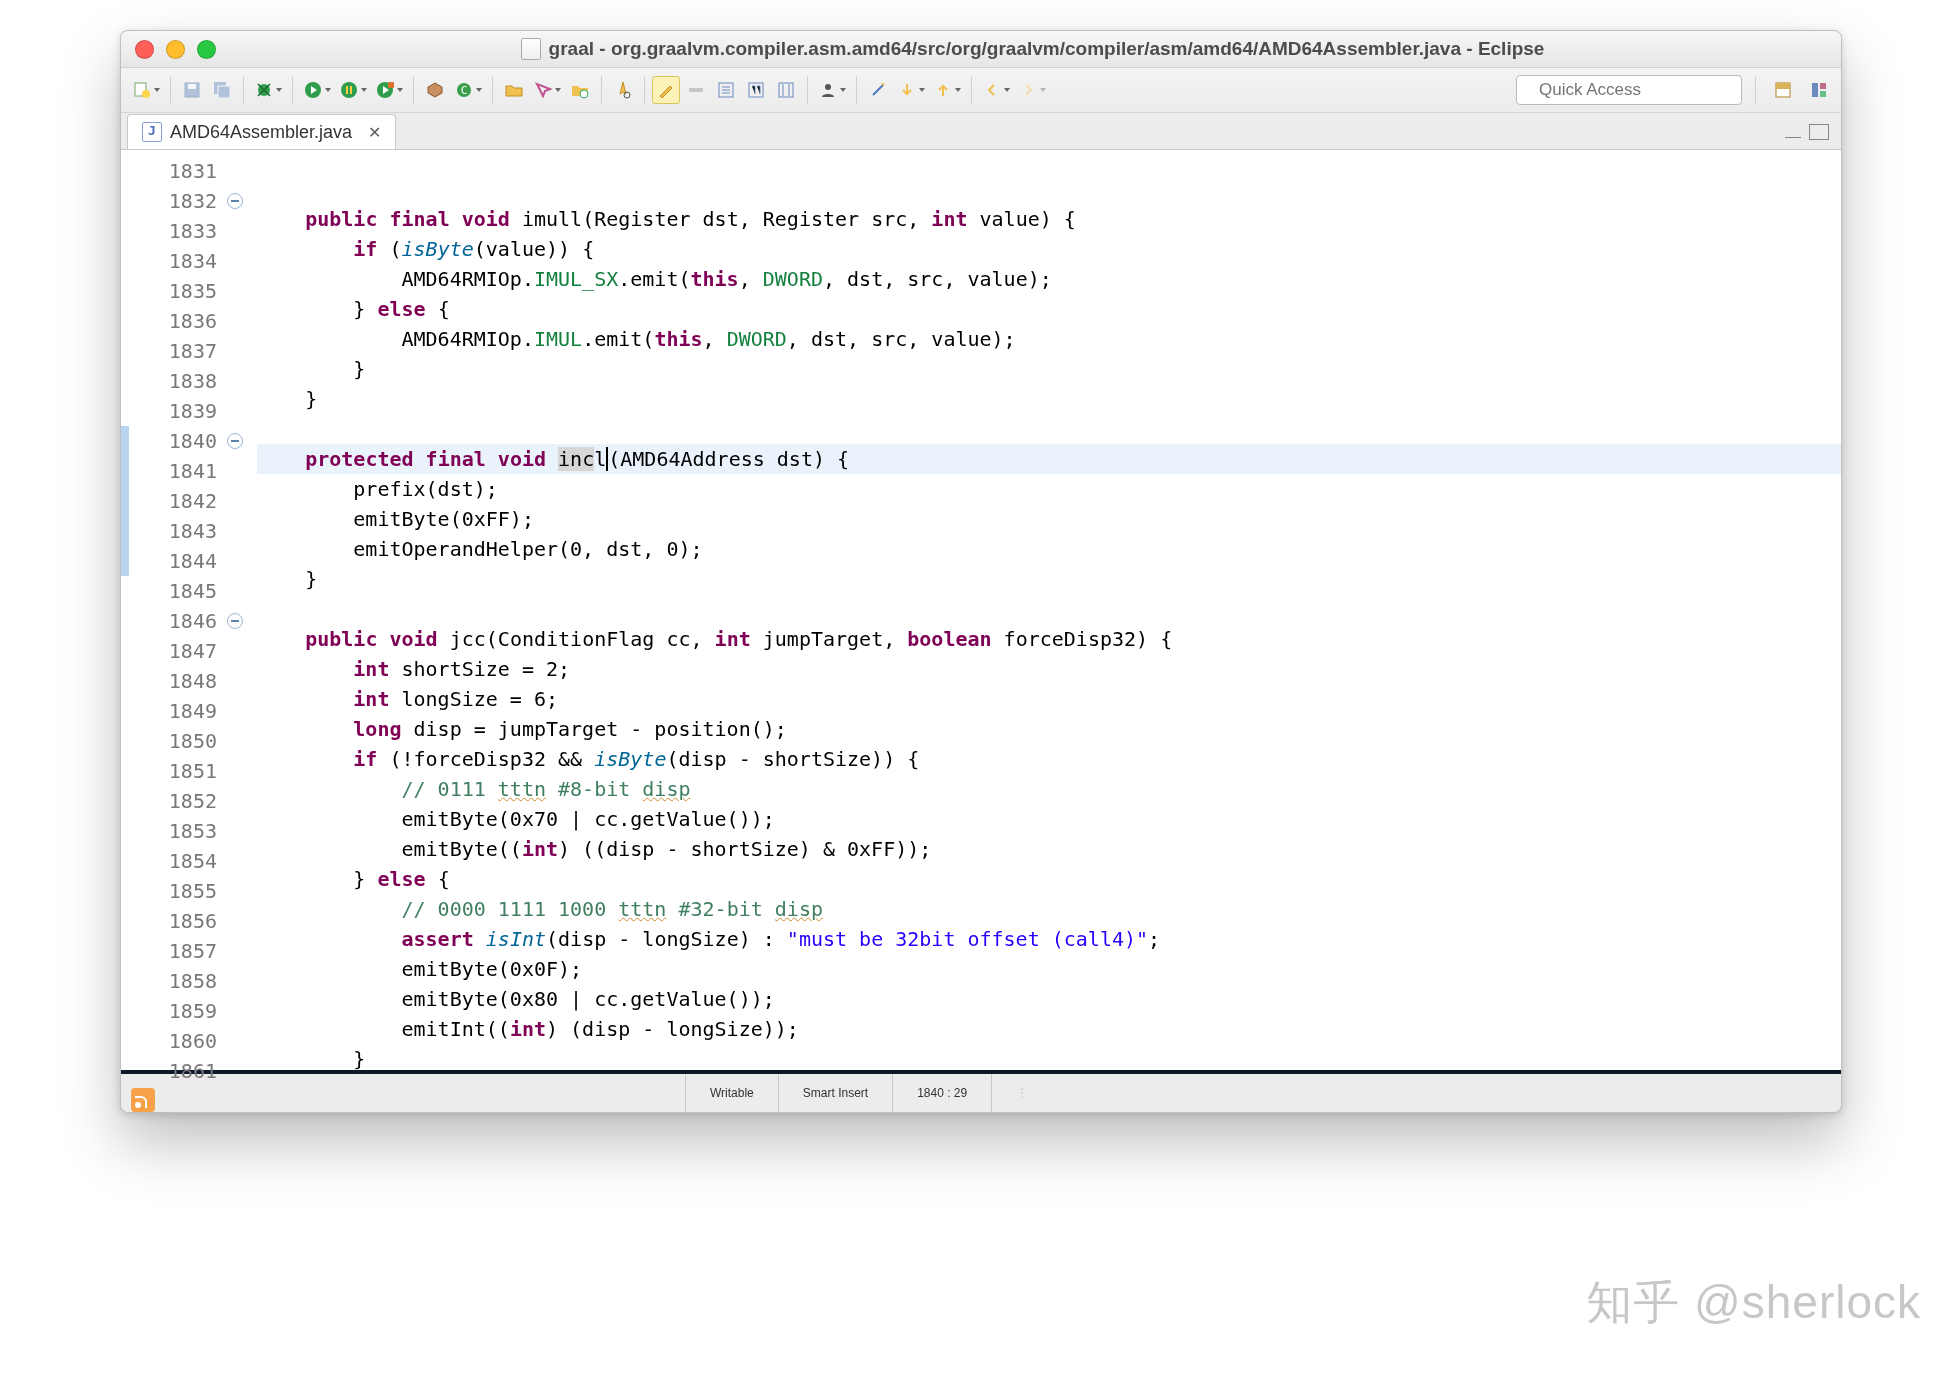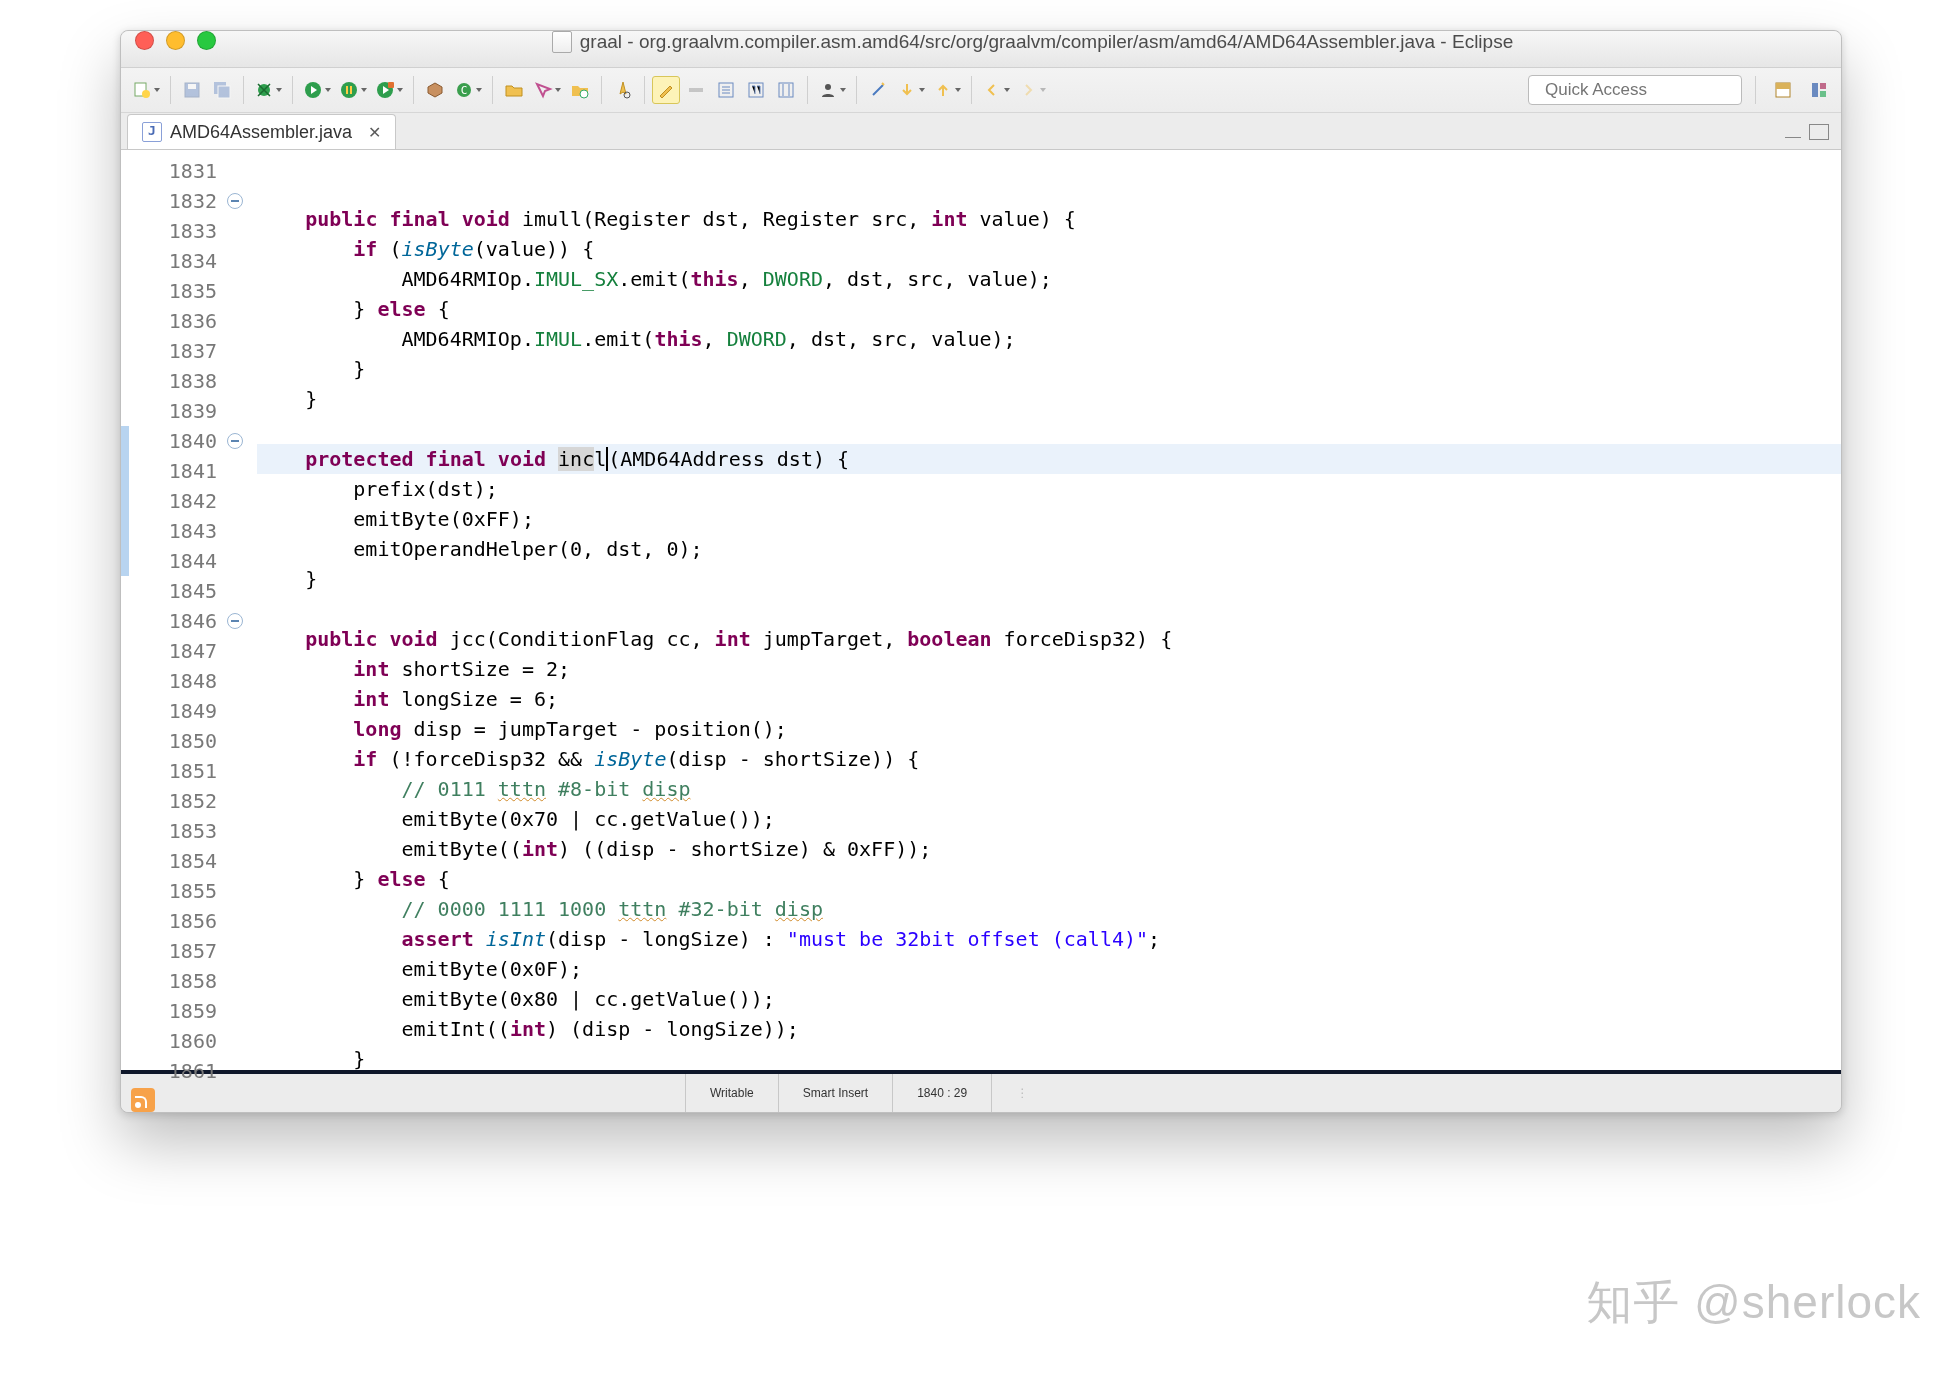--- a/index.html
+++ b/index.html
@@ -1,30 +1,30 @@
 <!DOCTYPE html>
 <html><head>
 <meta charset="utf-8">
 <style>
   html,body{margin:0;padding:0;background:#fff;font-family:-apple-system,BlinkMacSystemFont,"Lucida Grande","Segoe UI",sans-serif;}
   .outer{width:1960px;height:1374px;background:#fff;position:relative;box-sizing:border-box;padding:30px 120px 60px 120px;}
   .window{width:100%;border:1px solid #bfbfbf;border-radius:8px;box-shadow:0 30px 60px rgba(0,0,0,.25),0 2px 8px rgba(0,0,0,.15);background:#ececec;}
-  .titlebar{height:36px;display:flex;align-items:flex-start;padding:0 14px;border-bottom:1px solid #d0d0d0;background:linear-gradient(#f7f7f7,#e6e6e6);border-radius:8px 8px 0 0;}
+  .titlebar{height:36px;display:flex;align-items:center;padding:0 14px;border-bottom:1px solid #d0d0d0;background:linear-gradient(#f7f7f7,#e6e6e6);border-radius:8px 8px 0 0;font-weight:bold;}
   .tlights{display:flex;gap:12px;margin-right:22px;}
   .dot{width:17px;height:17px;border-radius:50%;border:1px solid rgba(0,0,0,.18);}
   .red{background:#ff5f57;} .yel{background:#ffbd2e;} .grn{background:#28c940;}
   .title{flex:1;text-align:center;font-size:19px;color:#4c4c4c;white-space:nowrap;overflow:hidden;display:flex;align-items:center;justify-content:center;gap:8px;}
   .title .ficon{width:18px;height:20px;background:linear-gradient(#fff,#eee);border:1px solid #aaa;border-radius:2px;display:inline-block;position:relative;}
   .toolbar{height:44px;display:flex;align-items:center;padding:0 8px;border-bottom:1px solid #d6d6d6;background:linear-gradient(#f3f3f3,#ececec);gap:2px;flex-wrap:nowrap;overflow:hidden;}
   .tbtn,.tdivider{height:28px;}
   .tbtn{min-width:28px;border:none;background:transparent;padding:0 3px;display:flex;align-items:center;justify-content:center;border-radius:3px;position:relative;}
   .tbtn .drop{width:0;height:0;border:3px solid transparent;border-top:4px solid #666;margin-left:2px;margin-top:3px;}
   .tdivider{width:1px;background:#cfcfcf;margin:0 5px;}
   .quick{margin-left:auto;display:flex;align-items:center;gap:8px;}
-  .quick input{height:28px;width:180px;border:1px solid #bbb;border-radius:4px;padding:0 16px;font-size:17px;color:#888;background:#fff;}
+  .quick input{height:28px;width:180px;border:1px solid #bbb;border-radius:4px;padding:0 22px;font-size:17px;color:#888;background:#fff;}
   .tabrow{height:36px;background:#ececec;border-bottom:1px solid #c8c8c8;display:flex;align-items:flex-end;padding-left:6px;}
   .tab{height:34px;background:#fff;border:1px solid #c8c8c8;border-bottom:none;border-radius:4px 4px 0 0;display:flex;align-items:center;padding:0 14px;font-size:18px;color:#333;gap:8px;}
   .jicon{width:18px;height:18px;border:1px solid #8aa0d8;border-radius:2px;color:#4a6bb5;font:bold 13px/16px monospace;text-align:center;background:#fff;}
   .tab .x{font-size:16px;color:#5b5b5b;margin-left:8px;}
   .tabrow .minmax{margin-left:auto;margin-right:12px;display:flex;gap:8px;height:34px;align-items:center;color:#666;}
   .minmax span{width:18px;height:14px;border:1px solid #888;display:inline-block;}
   .minmax .min{border-top:none;border-left:none;border-right:none;height:2px;width:16px;margin-top:8px;}
   .editor{display:flex;background:#fff;height:920px;font-family:Menlo,Monaco,Consolas,monospace;font-size:20px;line-height:30px;}
   .gutter{width:88px;text-align:right;color:#787878;padding:6px 4px 6px 0;background:#fff;user-select:none;}
   .fold{width:28px;background:#fff;padding:6px 0;}

